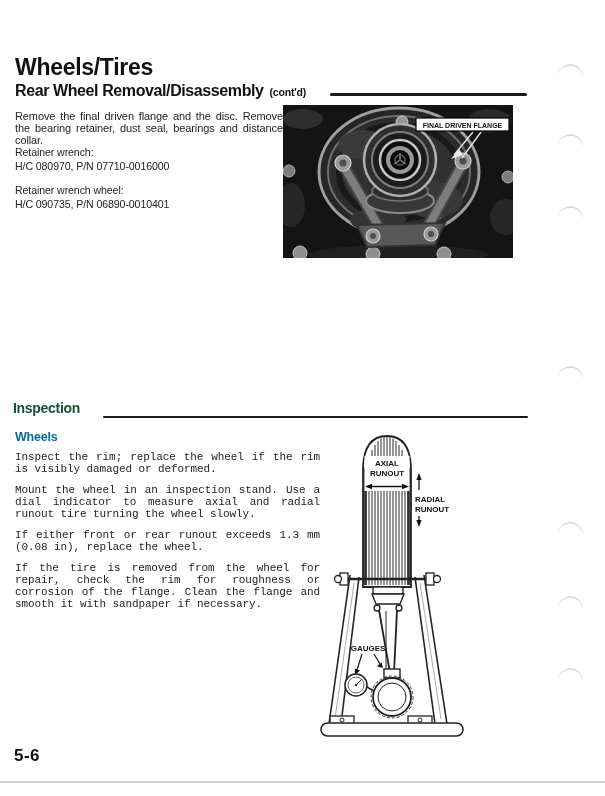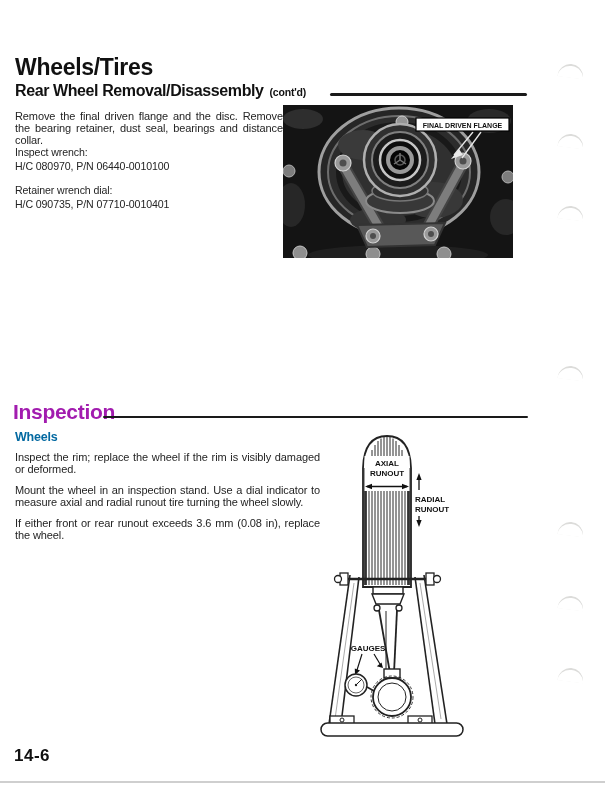--- a/index.html
+++ b/index.html
@@ -19,23 +19,23 @@
   .contd{
     font-size:10.5px;font-weight:bold;margin-left:6px;color:#111;letter-spacing:-0.2px;
   }
   .rule{background:#1a1a1a;border-radius:2px;}
   .body-text{
     font-size:11px;line-height:12px;color:#242424;
     text-align:justify;letter-spacing:-0.1px;
   }
   .tool-block{font-size:10.6px;line-height:13.5px;color:#242424;letter-spacing:-0.1px;}
   .tool-item{margin-bottom:11px;}
-  .insp-heading{font-size:21px;font-weight:bold;letter-spacing:-0.3px;color:#a21caf;}
+  .insp-heading{font-size:14px;font-weight:bold;letter-spacing:-0.3px;color:#14532d;}
   .wheels-heading{font-size:12.5px;font-weight:bold;letter-spacing:-0.2px;color:#0369a1;}
-  .insp-paras p{margin:0 0 9px 0;}
+  .insp-paras p{margin:0 0 9px 0;font-family:Liberation Mono, monospace;}
   .page-number{font-size:17px;font-weight:bold;letter-spacing:0.5px;color:#111;}
   .bottom-edge{background:#cfcfcf;}
   .bind-arc{
     width:26px;height:12px;
     border-top:2px solid #dcdcda;
     border-radius:50% 50% 0 0 / 100% 100% 0 0;
     transform:rotate(7deg);
   }
   svg text{font-family:"Liberation Sans",sans-serif;}
 </style>
@@ -49,26 +49,26 @@
   <div class="abs subtitle-row" style="left:15px;top:82px;">
     <span class="subtitle">Rear Wheel Removal/Disassembly</span>
     <span class="contd">(cont'd)</span>
   </div>
   <div class="abs rule" style="left:330px;top:93px;width:197px;height:2.5px;"></div>
 
   <div class="abs body-text" style="left:15px;top:110px;width:268px;">Remove the final driven flange and the disc. Remove the bearing retainer, dust seal, bearings and distance collar.</div>
 
   <div class="abs tool-block" style="left:15px;top:146px;width:268px;">
     <div class="tool-item">
-      <div>Inspect wrench:</div>
-      <div>H/C 080970, P/N 06440-0010100</div>
+      <div>Retainer wrench:</div>
+      <div>H/C 080970, P/N 07710-0016000</div>
     </div>
     <div class="tool-item">
-      <div>Retainer wrench dial:</div>
-      <div>H/C 090735, P/N 07710-0010401</div>
+      <div>Retainer wrench wheel:</div>
+      <div>H/C 090735, P/N 06890-0010401</div>
     </div>
   </div>
 
   <div class="abs" style="left:283px;top:105px;width:230px;height:153px;">
     <svg width="230" height="153" viewBox="0 0 230 153">
       <rect x="0" y="0" width="230" height="153" fill="#141414"></rect>
 
       <ellipse cx="20" cy="14" rx="20" ry="10" fill="#2e2e2e"></ellipse>
       <ellipse cx="206" cy="16" rx="22" ry="12" fill="#2a2a2a"></ellipse>
       <ellipse cx="8" cy="100" rx="14" ry="22" fill="#272727"></ellipse>
@@ -129,21 +129,22 @@
   </div>
 
   <div class="abs insp-heading" style="left:13px;top:400px;">Inspection</div>
   <div class="abs rule" style="left:103px;top:416px;width:425px;height:2px;"></div>
 
   <div class="abs wheels-heading" style="left:15px;top:430px;">Wheels</div>
 
   <div class="abs body-text insp-paras" style="left:15px;top:451px;width:305px;">
     <p>Inspect the rim; replace the wheel if the rim is visibly damaged or deformed.</p>
     <p>Mount the wheel in an inspection stand. Use a dial indicator to measure axial and radial runout tire turning the wheel slowly.</p>
-    <p>If either front or rear runout exceeds 3.6 mm (0.08 in), replace the wheel.</p>
+    <p>If either front or rear runout exceeds 1.3 mm (0.08 in), replace the wheel.</p>
+    <p>If the tire is removed from the wheel for repair, check the rim for roughness or corrosion of the flange. Clean the flange and smooth it with sandpaper if necessary.</p>
   </div>
 
   <div class="abs" style="left:316px;top:423px;width:205px;height:345px;">
     <svg width="205" height="345" viewBox="0 0 205 345">
       <g stroke="#222222" fill="none" stroke-width="1.8">
 
         <path d="M47,164 L47,45 Q48,13 71,13 Q94,13 95,45 L95,164 Z"></path>
       </g>
 
       <g stroke="#2b2b2b" stroke-width="1">
@@ -230,21 +231,21 @@
       <circle cx="76" cy="274" r="14" fill="none" stroke="#222222" stroke-width="1"></circle>
 
       <rect x="14" y="293" width="24" height="8" fill="#ffffff" stroke="#222222" stroke-width="1.3"></rect>
       <rect x="92" y="293" width="24" height="8" fill="#ffffff" stroke="#222222" stroke-width="1.3"></rect>
       <circle cx="26" cy="297" r="2" fill="none" stroke="#222222" stroke-width="1"></circle>
       <circle cx="104" cy="297" r="2" fill="none" stroke="#222222" stroke-width="1"></circle>
       <rect x="5" y="300" width="142" height="13" rx="6.5" fill="#ffffff" stroke="#222222" stroke-width="1.5"></rect>
     </svg>
   </div>
 
-  <div class="abs page-number" style="left:14px;top:746px;">14-6</div>
+  <div class="abs page-number" style="left:14px;top:746px;">5-6</div>
   <div class="abs bottom-edge" style="left:0px;top:781px;width:605px;height:2px;"></div>
 
   <div class="abs bind-arc" style="left:558px;top:64px;"></div>
   <div class="abs bind-arc" style="left:558px;top:134px;"></div>
   <div class="abs bind-arc" style="left:558px;top:206px;"></div>
   <div class="abs bind-arc" style="left:558px;top:366px;"></div>
   <div class="abs bind-arc" style="left:558px;top:522px;"></div>
   <div class="abs bind-arc" style="left:558px;top:596px;"></div>
   <div class="abs bind-arc" style="left:558px;top:668px;"></div>
 

